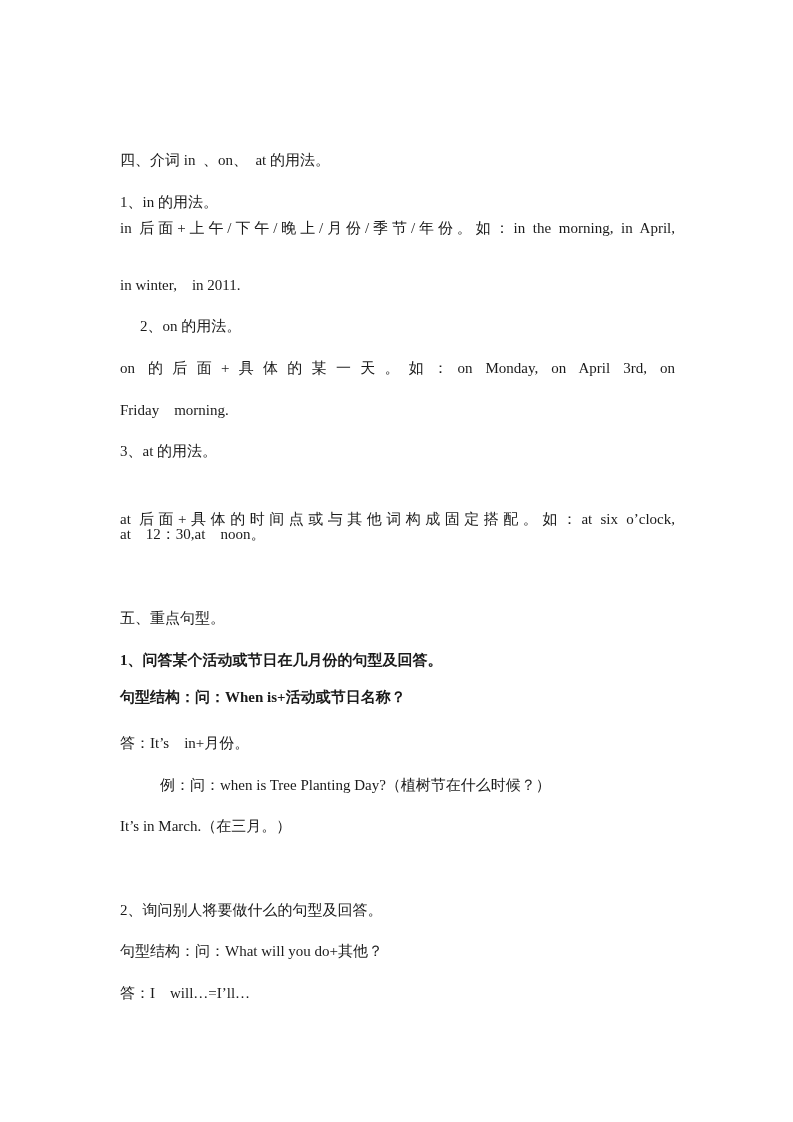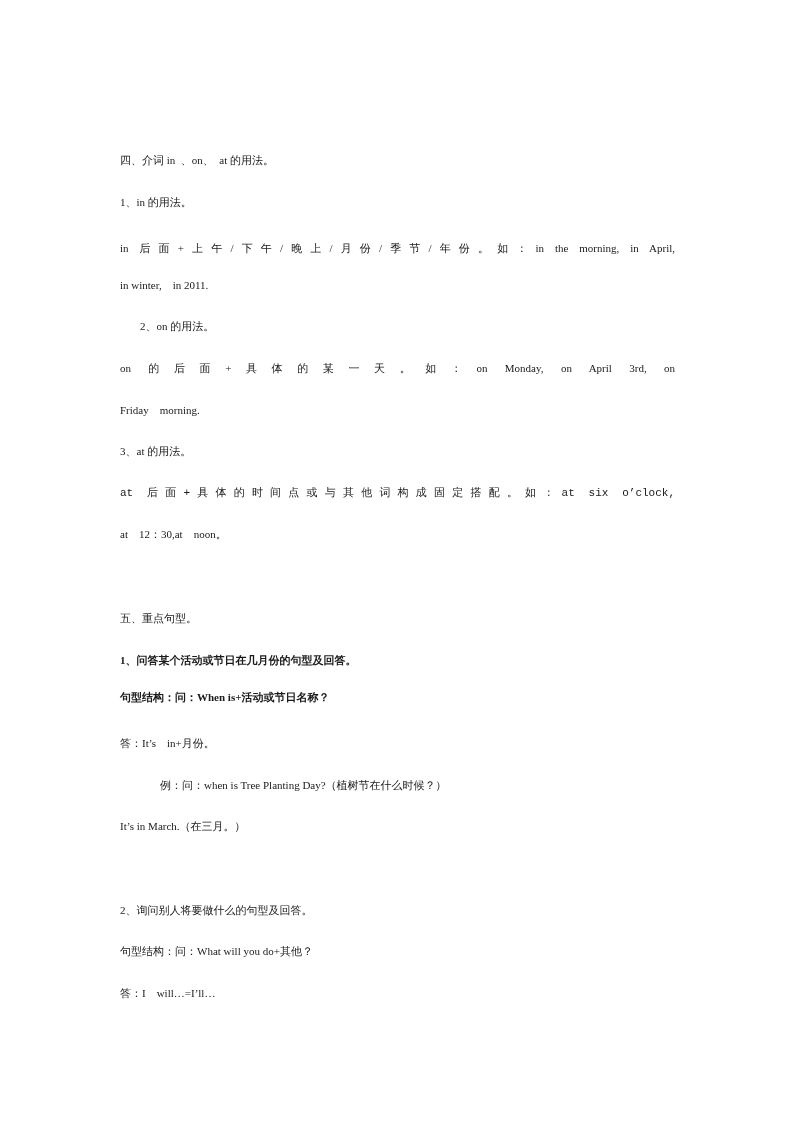--- a/index.html
+++ b/index.html
@@ -1,33 +1,33 @@
 <!DOCTYPE html>
 <html><head>
 <meta charset="utf-8">
 <style>
   html, body { margin: 0; padding: 0; background: #ffffff; }
   body { width: 793px; height: 1122px; position: relative; overflow: hidden;
          font-family: "Liberation Serif", "DejaVu Serif", serif; color: #1a1a1a; }
-  .line { position: absolute; left: 120px; font-size: 11px; line-height: 20px; white-space: pre; }
+  .line { position: absolute; left: 120px; font-size: 15px; line-height: 20px; white-space: pre; }
   .justify { width: 555px; white-space: normal; text-align: justify; text-align-last: justify; }
 </style>
 </head>
 <body>
 
 <div id="doc">
     <div class="line" style="top: 150px;">四、介词 in  、on、  at 的用法。</div>
     <div class="line" style="top: 192px;">1、in 的用法。</div>
-    <div class="line justify" style="top: 238px;">in 后面+上午/下午/晚上/月份/季节/年份。如：in the morning,    in April,</div>
+    <div class="line justify" style="top: 218px;">in 后面+上午/下午/晚上/月份/季节/年份。如：in the morning,    in April,</div>
     <div class="line" style="top: 275px;">in winter,    in 2011.</div>
     <div class="line" style="top: 316px; margin-left: 20px;">2、on 的用法。</div>
     <div class="line justify" style="top: 358px;">on 的后面+具体的某一天。如：on Monday,    on    April 3rd,    on</div>
     <div class="line" style="top: 400px;">Friday    morning.</div>
     <div class="line" style="top: 441px;">3、at 的用法。</div>
-    <div class="line justify" style="top: 483px; font-family: Liberation Mono, monospace;">at 后面+具体的时间点或与其他词构成固定搭配。如：at    six o’clock,</div>
+    <div class="line justify" style="top: 509px;">at 后面+具体的时间点或与其他词构成固定搭配。如：at    six o’clock,</div>
     <div class="line" style="top: 524px;">at    12：30,at    noon。</div>
     <div class="line" style="top: 608px;">五、重点句型。</div>
     <div class="line" style="top: 650px; font-weight: bold;">1、问答某个活动或节日在几月份的句型及回答。</div>
     <div class="line" style="top: 687px; font-weight: bold;">句型结构：问：When is+活动或节日名称？</div>
     <div class="line" style="top: 733px;">答：It’s    in+月份。</div>
     <div class="line" style="top: 775px; margin-left: 40px;">例：问：when is Tree Planting Day?（植树节在什么时候？）</div>
     <div class="line" style="top: 816px;">It’s in March.（在三月。）</div>
     <div class="line" style="top: 900px;">2、询问别人将要做什么的句型及回答。</div>
     <div class="line" style="top: 941px;">句型结构：问：What will you do+其他？</div>
     <div class="line" style="top: 983px;">答：I    will…=I’ll…</div>

